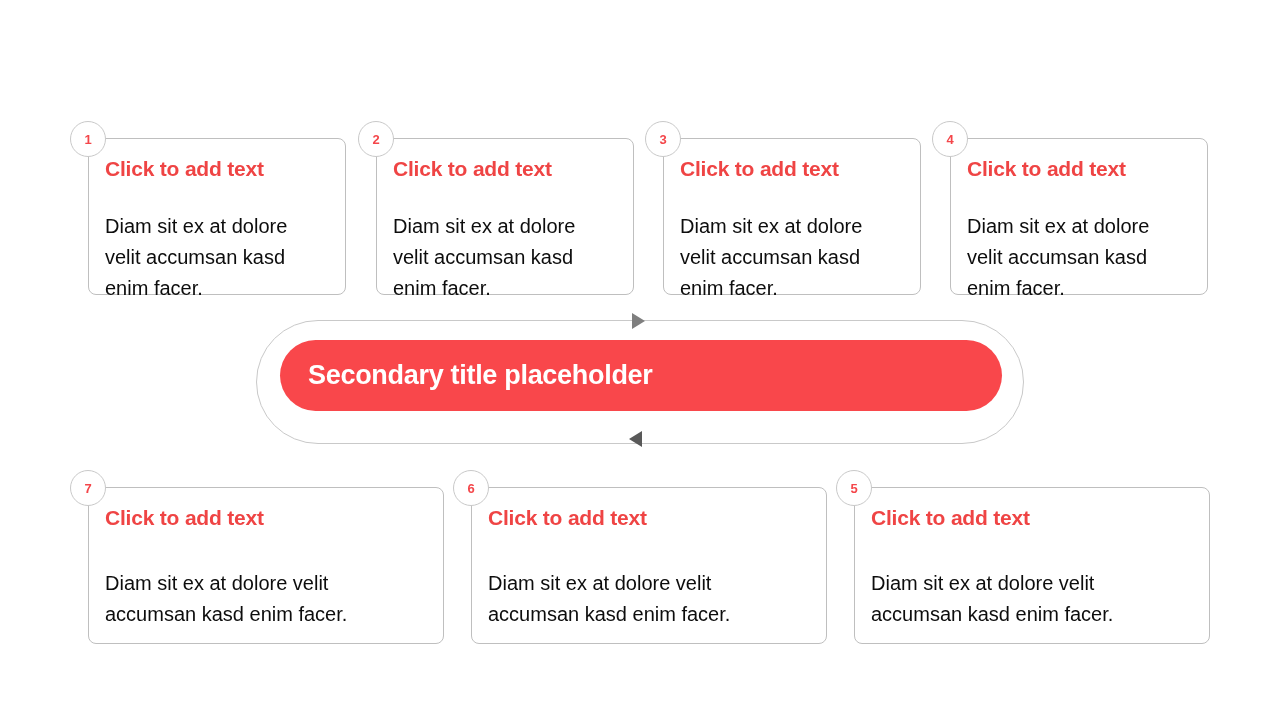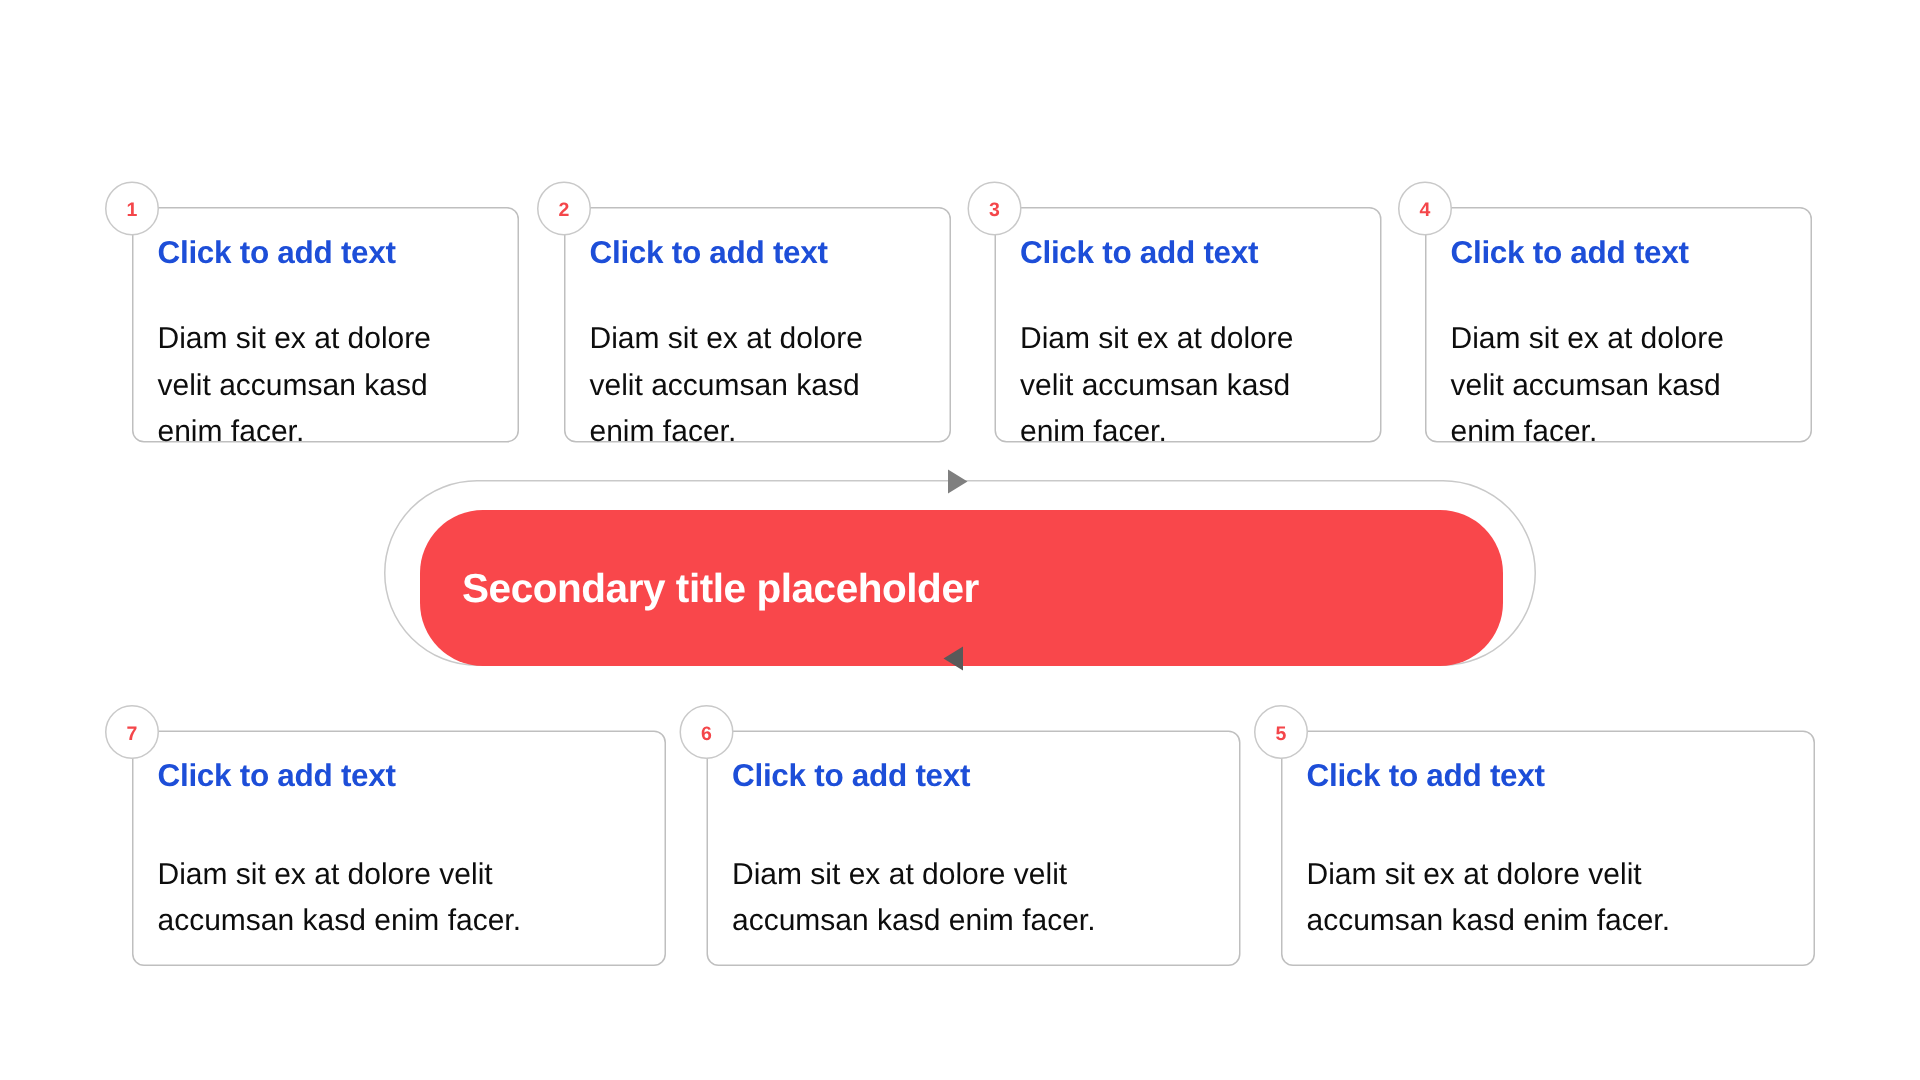--- a/index.html
+++ b/index.html
@@ -29,21 +29,21 @@
     border: 1px solid #bfbfbf;
     border-radius: 8px;
     background: #ffffff;
   }
   .card-title {
     position: absolute;
     left: 16px;
     top: 18px;
     font-size: 21px;
     font-weight: bold;
-    color: #1d4ed8;
+    color: #ef4444;
     letter-spacing: -0.2px;
     white-space: nowrap;
   }
   .card-body {
     position: absolute;
     left: 16px;
     top: 72px;
     font-size: 20px;
     line-height: 1.55;
     color: #0d0d0d;
@@ -85,21 +85,21 @@
     border: 1px solid #c9c9c9;
     border-radius: 62px;
     box-sizing: border-box;
     background: #ffffff;
   }
   .pill-inner {
     position: absolute;
     left: 280px;
     top: 340px;
     width: 722px;
-    height: 104px;
+    height: 71px;
     border-radius: 42px;
     background: #f9474b;
     box-sizing: border-box;
     display: flex;
     align-items: center;
   }
   .pill-text {
     margin-left: 28px;
     color: #ffffff;
     font-size: 27px;

